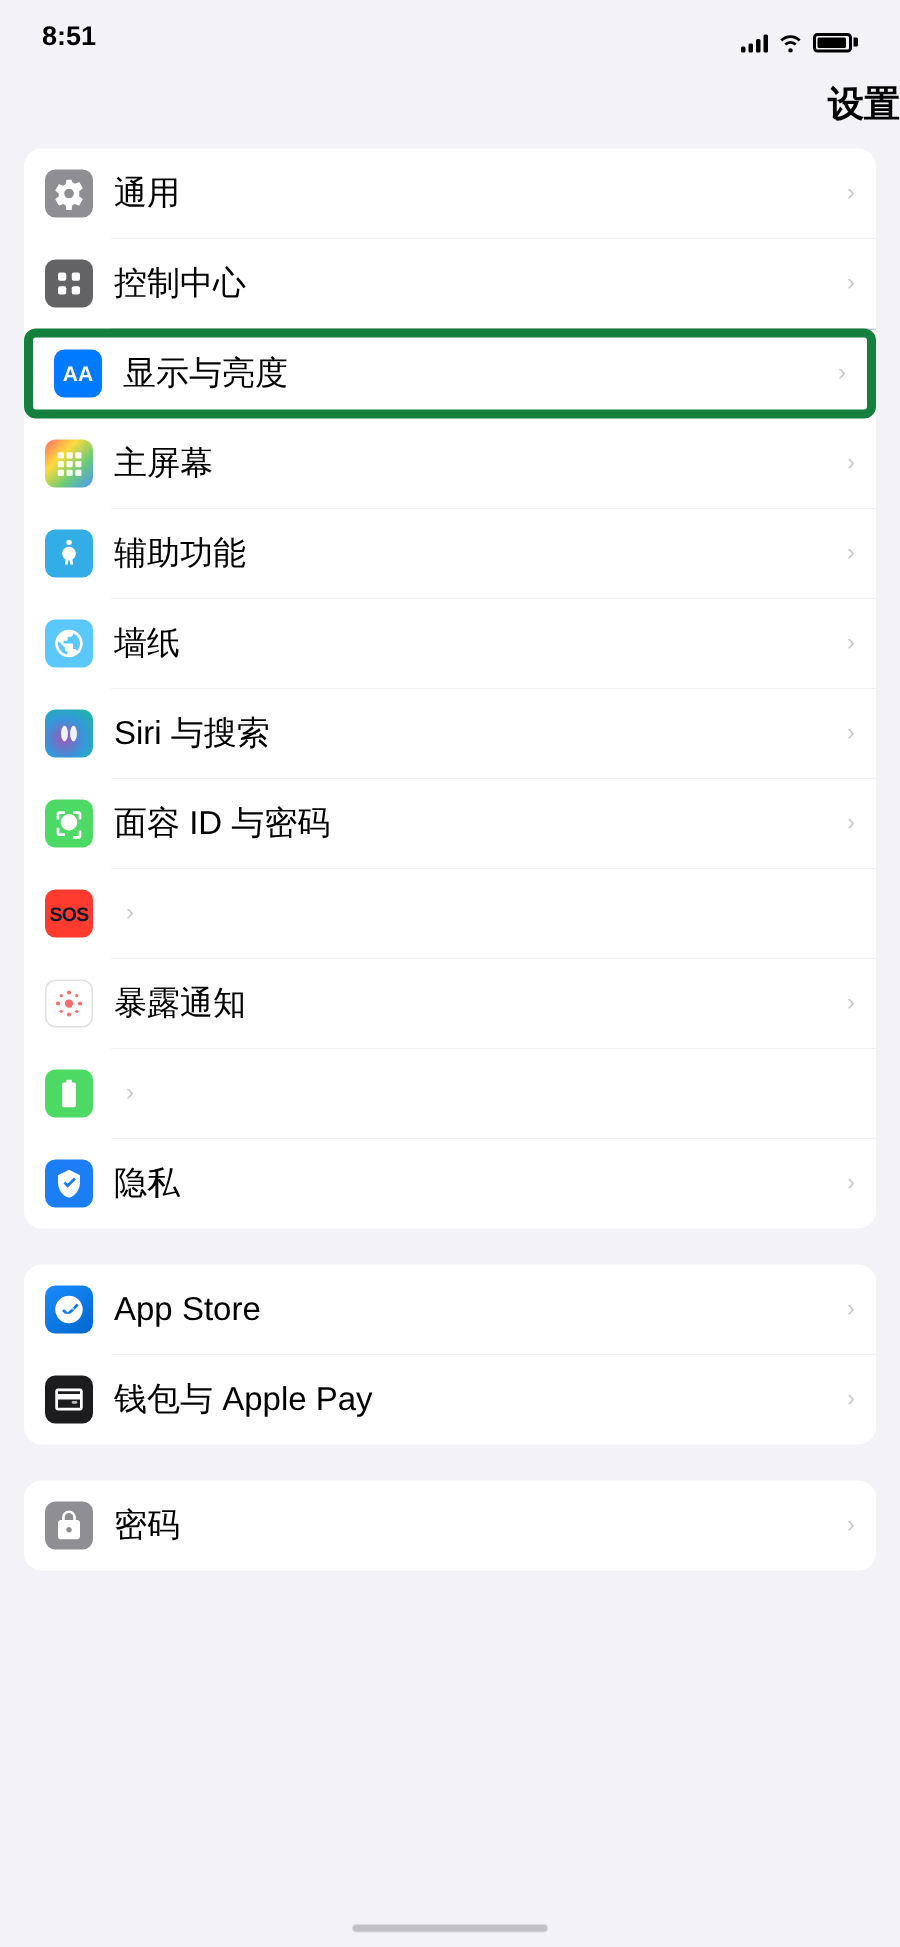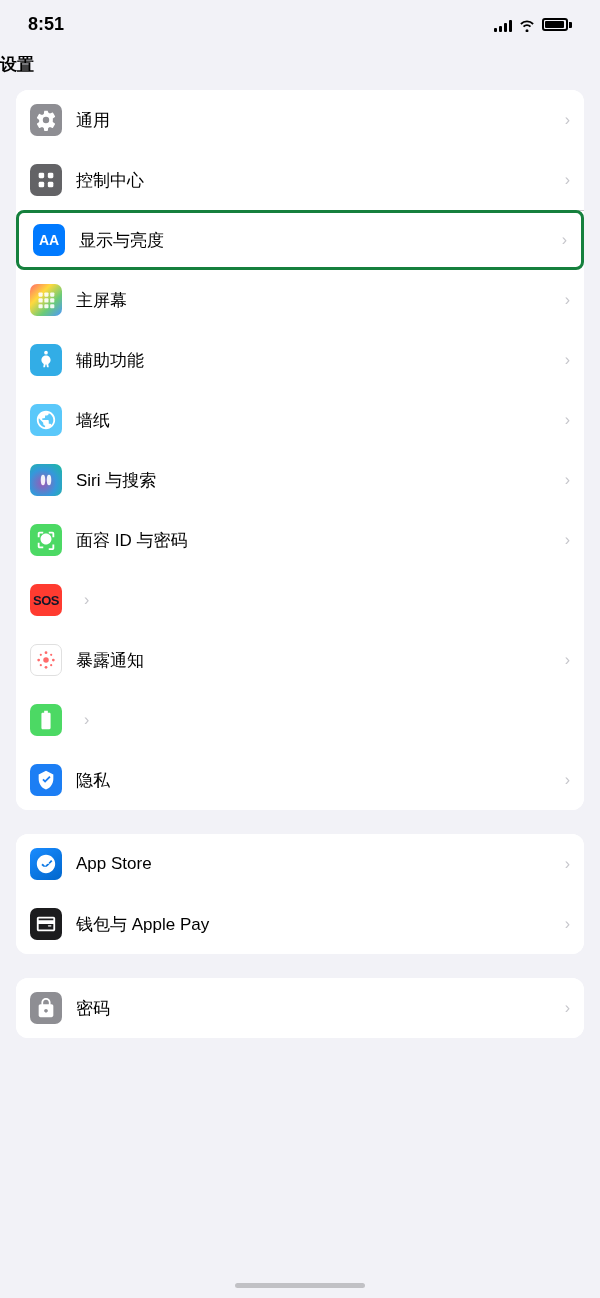--- a/index.html
+++ b/index.html
@@ -10,21 +10,21 @@
       background: #f2f2f7;
       font-family: -apple-system, "PingFang SC", "Helvetica Neue", sans-serif;
       position: relative;
       overflow-x: hidden;
     }
 
     
     .status-bar {
       display: flex;
       justify-content: space-between;
-      align-items: center;
+      align-items: flex-end;
       padding: 14px 28px 8px;
       background: #f2f2f7;
     }
     .status-time {
       font-size: 18px;
       font-weight: 600;
       color: #000;
     }
     .status-icons {
       display: flex;
@@ -70,22 +70,22 @@
     }
     .battery-tip {
       width: 3px;
       height: 6px;
       background: #000;
       border-radius: 0 1px 1px 0;
     }
 
     
     .page-title {
-      text-align: left;
-      font-size: 17px;
+      text-align: right;
+      font-size: 24px;
       font-weight: 700;
       color: #000;
       padding: 10px 0 14px;
       background: #f2f2f7;
     }
 
     
     .settings-section {
       background: #fff;
       border-radius: 12px;
@@ -106,21 +106,21 @@
       content: '';
       position: absolute;
       bottom: 0;
       left: 58px;
       right: 0;
       height: 0.5px;
       background: #c8c7cc;
     }
 
     .settings-row.highlighted {
-      border: 3px solid #15803d;
+      border: 6px solid #15803d;
       border-radius: 8px;
       z-index: 2;
     }
     .settings-row.highlighted::after {
       display: none;
     }
 
     .row-icon {
       width: 32px;
       height: 32px;
@@ -130,21 +130,21 @@
       justify-content: center;
       margin-right: 14px;
       flex-shrink: 0;
       font-size: 18px;
       color: #fff;
       overflow: hidden;
     }
 
     .row-label {
       flex: 1;
-      font-size: 17px;
+      font-size: 22px;
       color: #000;
     }
 
     .row-chevron {
       color: #c7c7cc;
       font-size: 16px;
       margin-left: 8px;
     }
 
     

